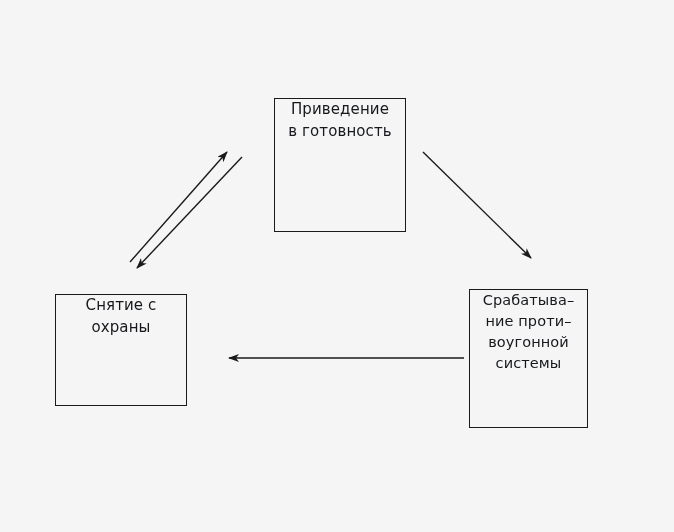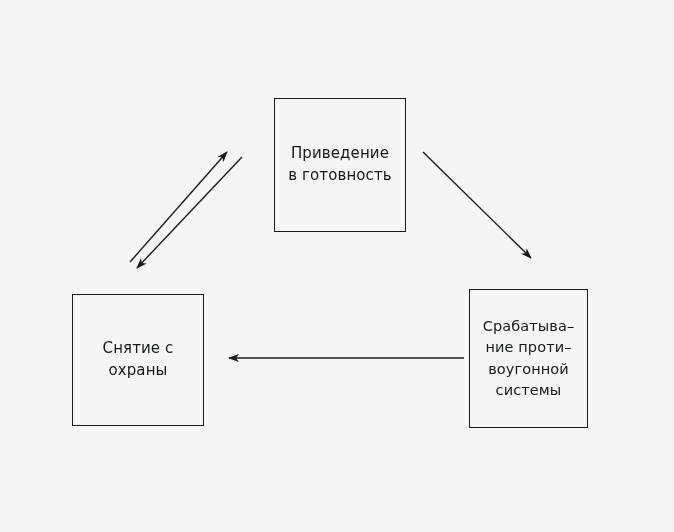--- a/index.html
+++ b/index.html
@@ -24,44 +24,43 @@
     top: 0;
     width: 674px;
     height: 532px;
   }
   .node {
     position: absolute;
     box-sizing: border-box;
     border: 1.4px solid #1a1a1a;
     background: #f5f5f5;
     display: flex;
-    align-items: center;
     justify-content: center;
     text-align: center;
     color: #16181c;
     font-size: 15px;
     line-height: 1.45;
     letter-spacing: 0.1px;
   }
   .node .label {
     display: block;
     padding: 0 6px;
     white-space: pre-line;
   }
   #node-ready {
     left: 274px;
     top: 98px;
     width: 132px;
     height: 134px;
   }
   #node-disarm {
-    left: 72px;
+    left: 55px;
     top: 294px;
     width: 132px;
-    height: 132px;
+    height: 112px;
   }
   #node-trigger {
     left: 469px;
     top: 289px;
     width: 119px;
     height: 139px;
     font-size: 14.5px;
   }
 </style>
 </head>

